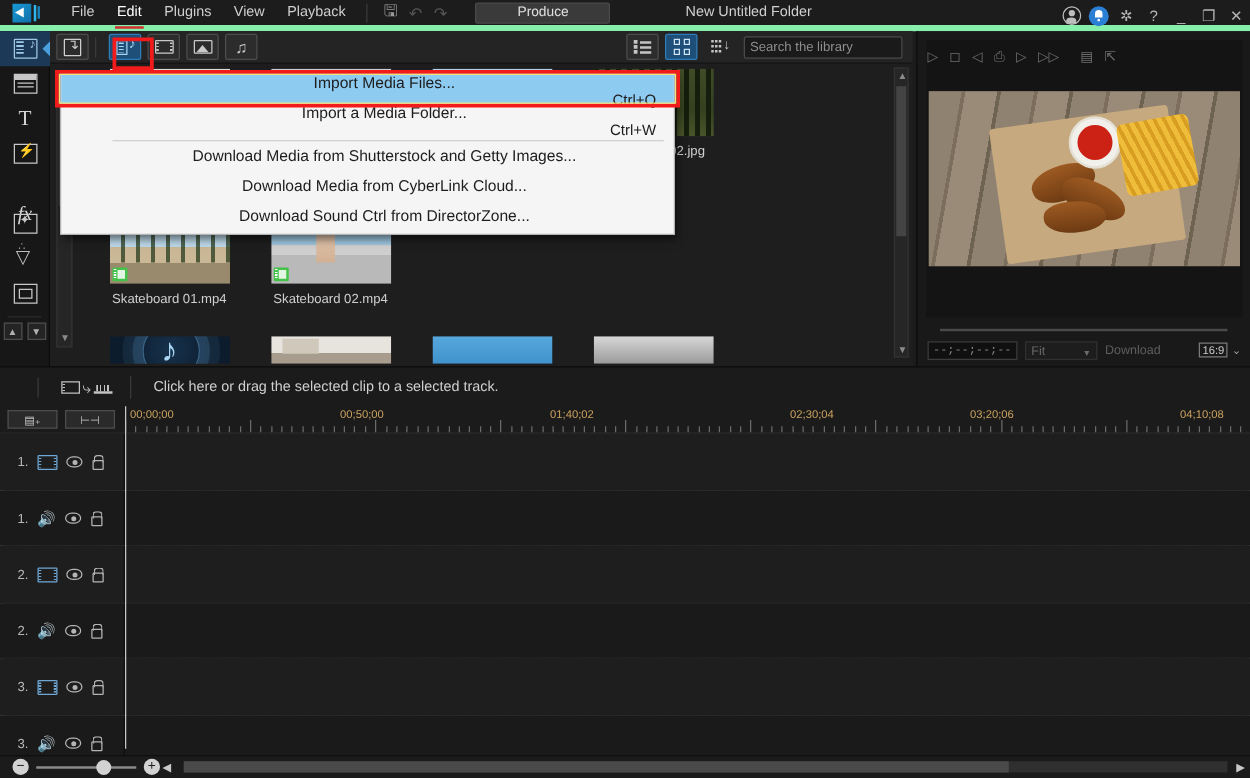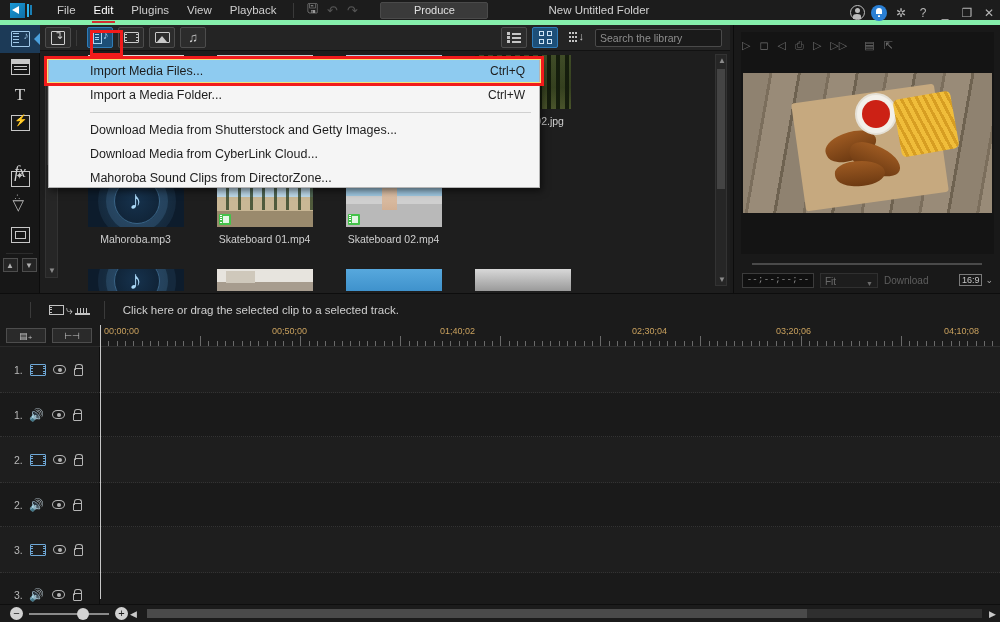--- a/index.html
+++ b/index.html
@@ -185,21 +185,21 @@
 
   
   .partrow{ position:absolute; left:31px; top:218px; width:640px; height:22px; display:flex; }
   .partcell{ width:129px; display:flex; justify-content:center;}
   .partthumb{ width:96px; height:22px; overflow:hidden; position:relative;}
 
   
   .menu { position:absolute; left:48px; top:58px; width:492px; height:130px;
      background:#f5f5f5; border:1px solid #b4b4b4; box-shadow:2px 3px 7px rgba(0,0,0,.55); z-index:40;}
   .menu .row { height:24px; display:flex; align-items:center; padding:0 14px 0 41px;
-     font-size:12.5px; color:#1d1d1d; position:relative;}
+     font-size:12.5px; color:#1d1d1d; position:relative;flex-direction:column;}
   .menu .row.sel { background:#8ecbf0; }
   .menu .row .acc { margin-left:auto; font-size:12px; color:#1d1d1d;}
   .menu .divider{ height:1px; background:#d0d0d0; margin:5px 8px 5px 41px;}
   .hl-red { position:absolute; left:44px; top:56px; width:500px; height:30px;
      border:3px solid #f21b1b; z-index:41; pointer-events:none; }
   .hl-red.inner { left:47px; top:59px; width:494px; height:24px; border:1px solid #f3e27a; }
   .hl-tb { position:absolute; left:90px; top:30px; width:33px; height:26px; border:3px solid #f21b1b; z-index:42;}
 
   
   .preview { position:absolute; left:733px; top:25px; width:267px; height:268px; background:#191919;
@@ -443,26 +443,20 @@
           </div>
         <div class="cell">
           <div class="thumbimg">
               <div class="art forest"></div>
             </div>
           <div class="cap">Landscape 02.jpg</div>
           </div>
 
         <div class="cell">
           <div class="thumbimg">
-              <div class="art music"></div>
-            </div>
-          <div class="cap">Mahoroba.mp3</div>
-          </div>
-        <div class="cell">
-          <div class="thumbimg">
               <div class="art palms"></div>
             <div class="vtag"></div>
             </div>
           <div class="cap">Skateboard 01.mp4</div>
           </div>
         <div class="cell">
           <div class="thumbimg">
               <div class="art skate"></div>
             <div class="vtag"></div>
             </div>
@@ -511,21 +505,21 @@
       <span class="acc">Ctrl+W</span>
     </div>
     <div class="divider"></div>
     <div class="row">
       <span>Download Media from Shutterstock and Getty Images...</span>
       </div>
     <div class="row">
       <span>Download Media from CyberLink Cloud...</span>
       </div>
     <div class="row">
-      <span>Mahoroba Sound Clips from DirectorZone...</span>
+      <span>Download Sound Ctrl from DirectorZone...</span>
       </div>
   </div>
   <div class="hl-red"></div>
   <div class="hl-red inner"></div>
   <div class="hl-tb"></div>
 
   <div class="preview">
     <div class="pv-stage">
       <div class="pv-video">
         <div class="planks"></div>

